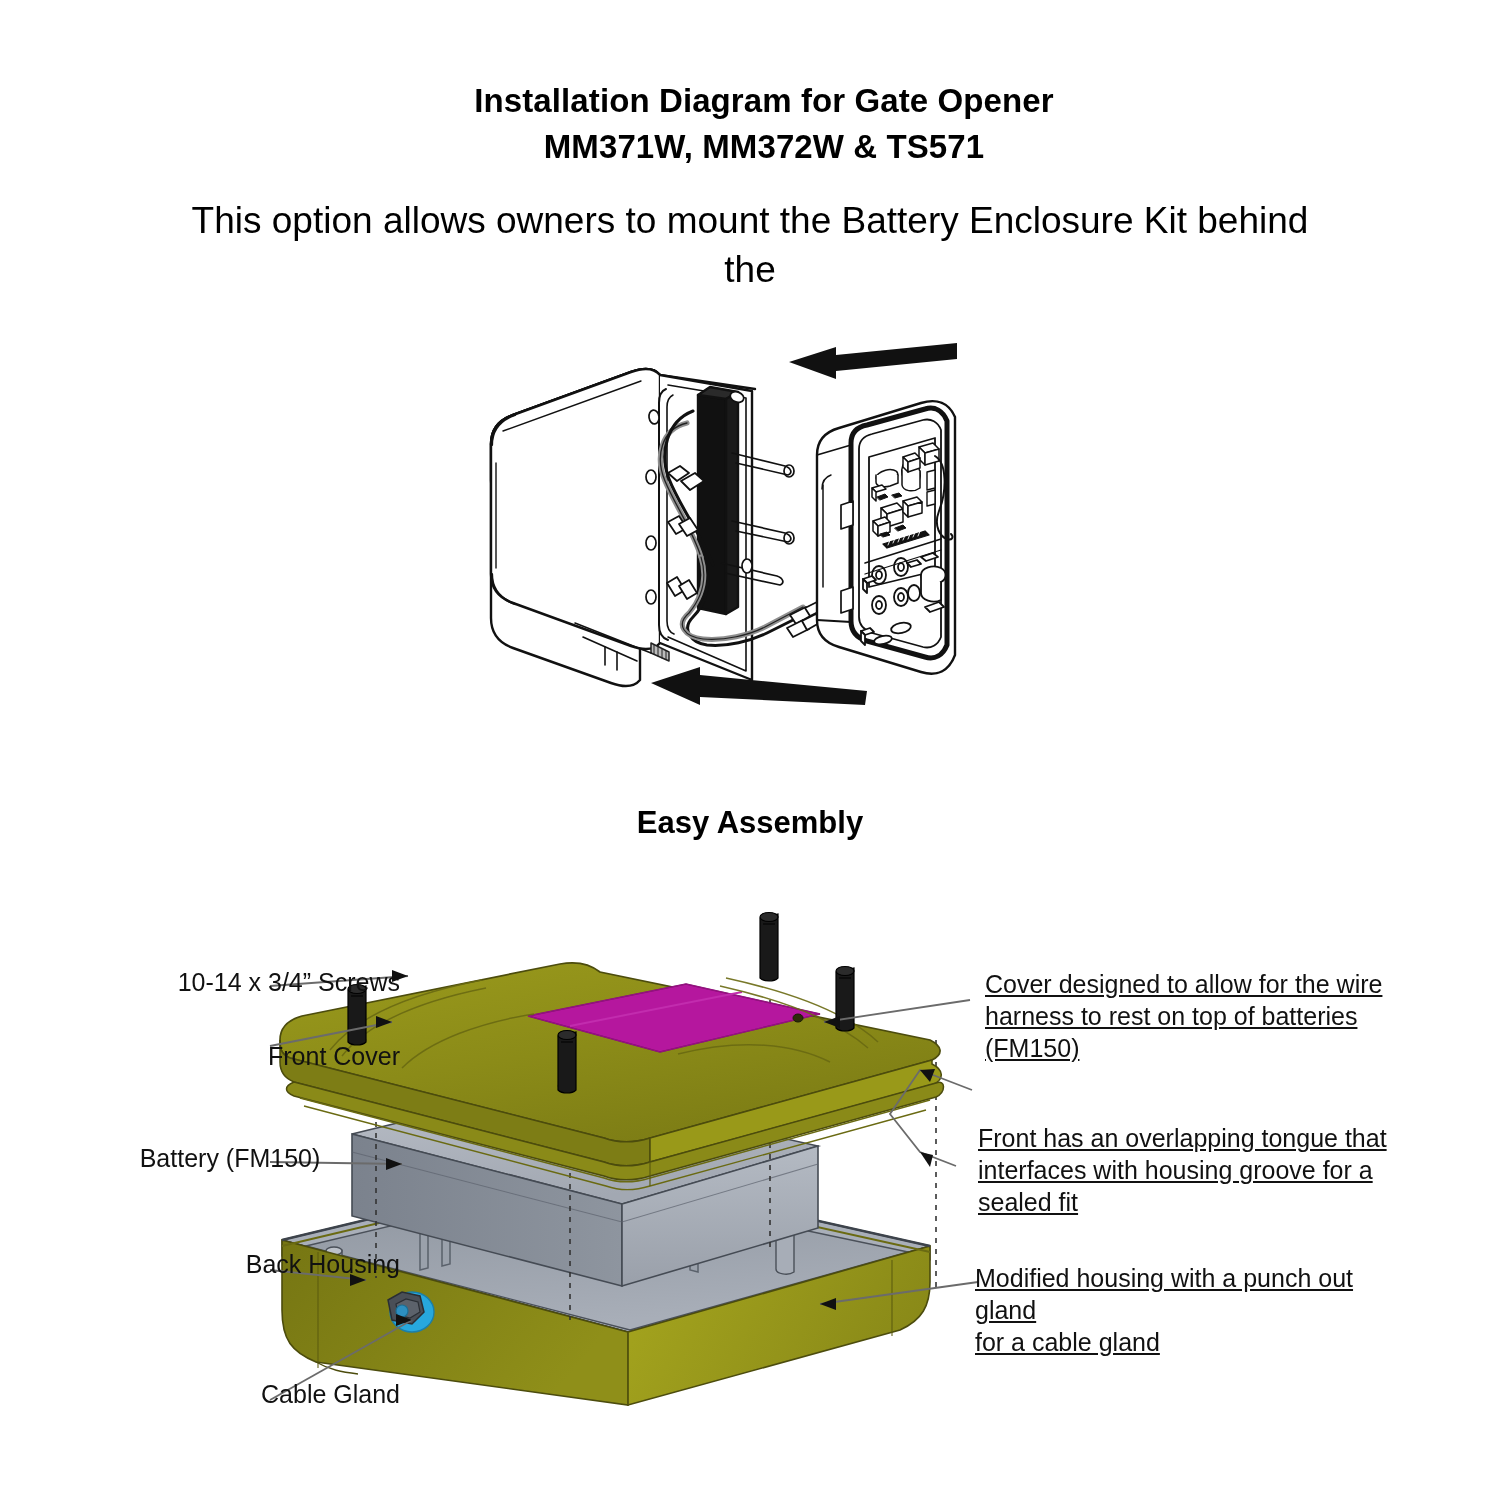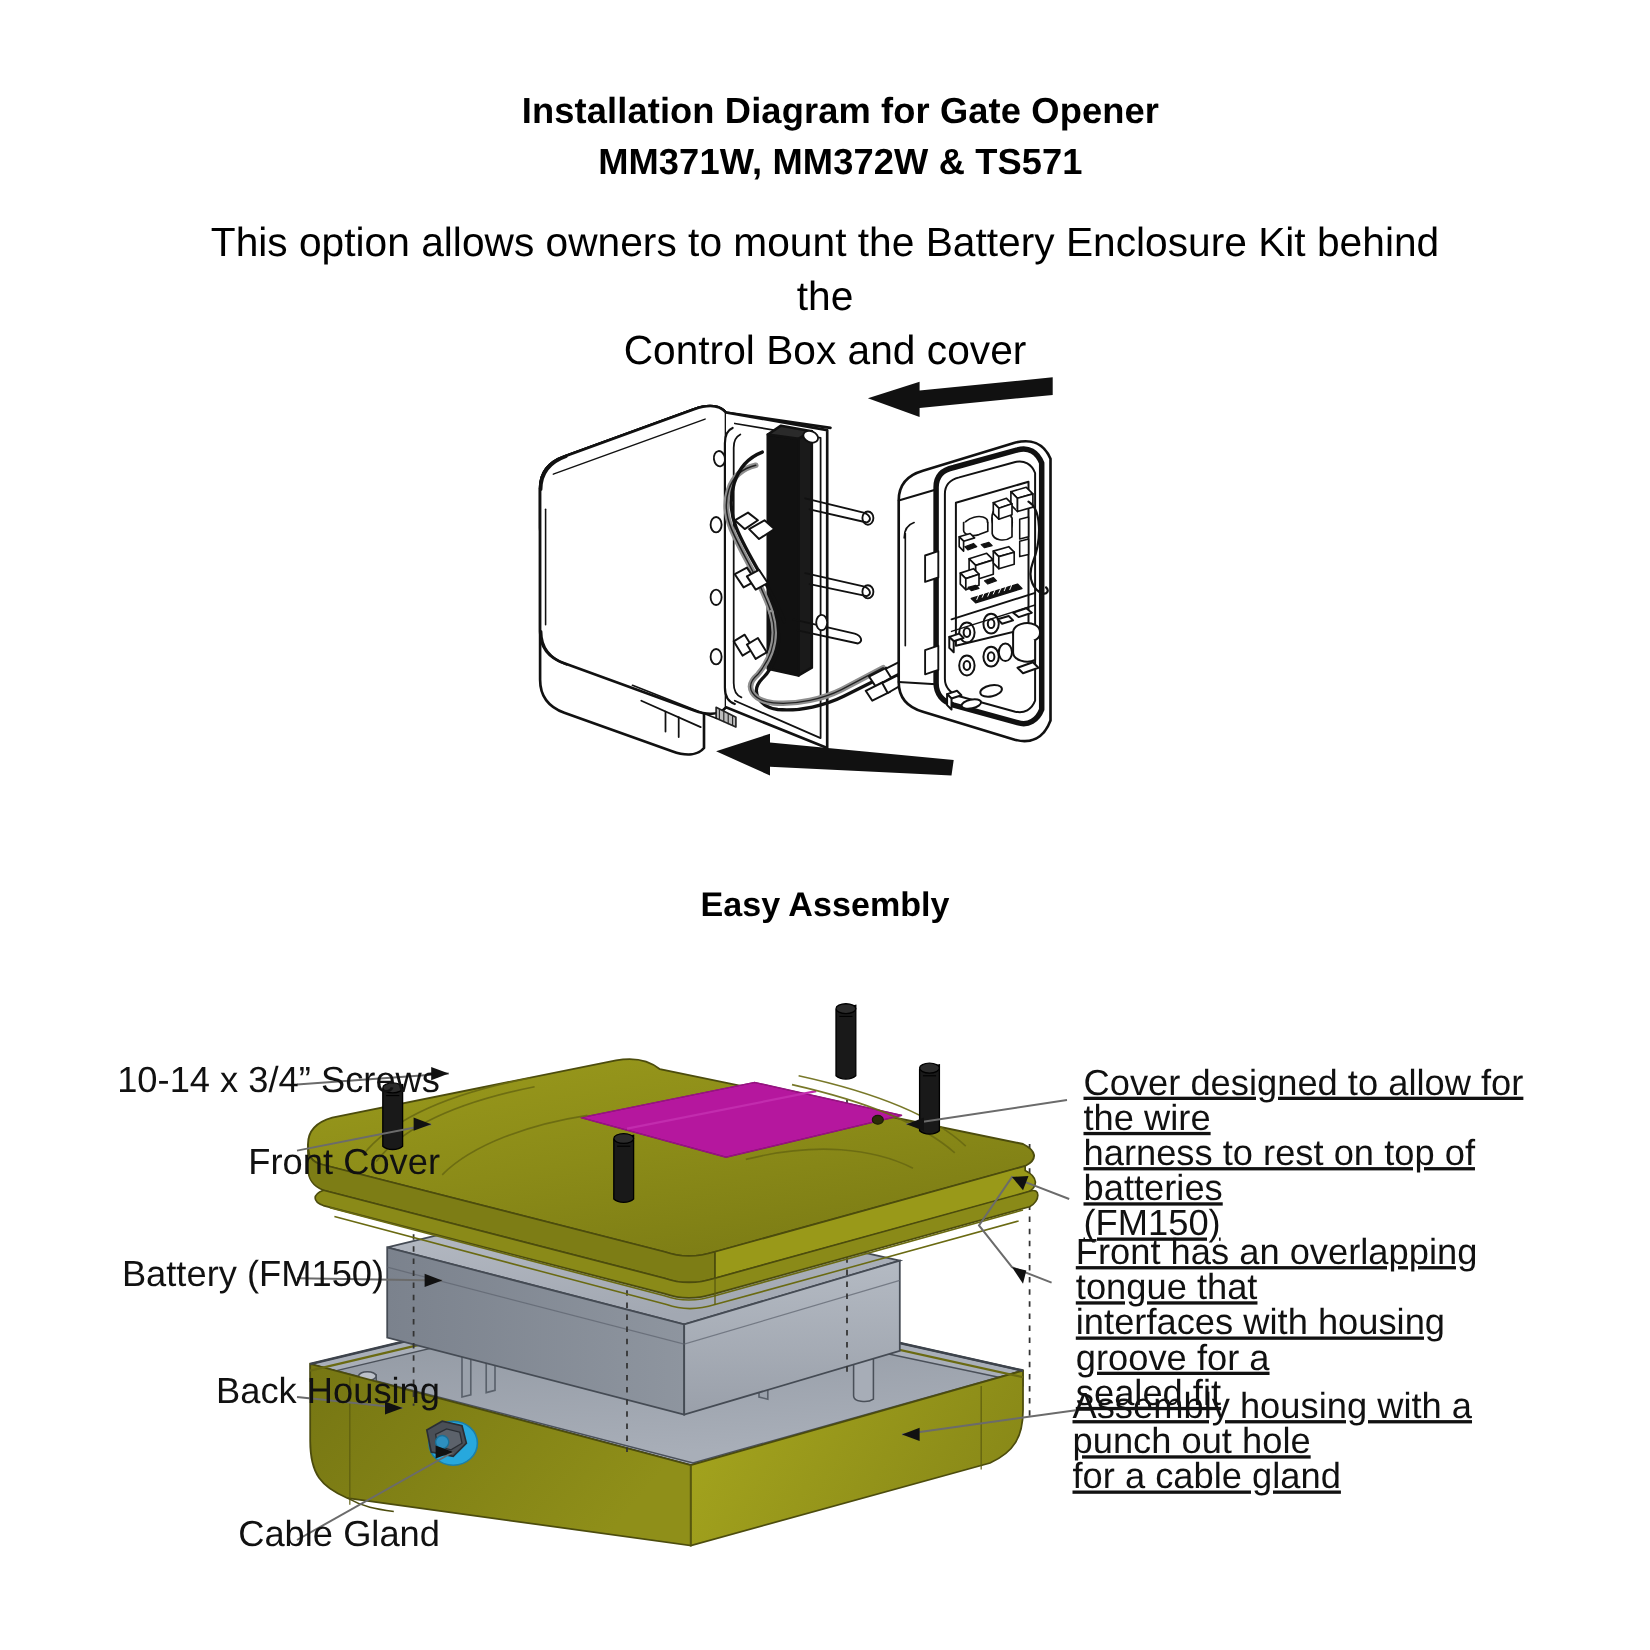--- a/index.html
+++ b/index.html
@@ -72,41 +72,40 @@
     left: 130px;
     top: 900px;
     width: 1300px;
     height: 560px;
   }
   svg { display: block; overflow: visible; }
 
   
   .callout {
     position: absolute;
-    font-size: 33px;
+    font-size: 25px;
     line-height: 32px;
     color: #111;
     white-space: pre-line;
   }
   .callout.right-al { text-align: right; }
   .callout.center-al { text-align: left; text-decoration: underline; }
 </style>
 </head>
 <body>
 
 <div id="page">
 
   <div class="title-block">
     <div class="title-line">Installation Diagram for Gate Opener</div>
     <div class="title-line">MM371W, MM372W &amp; TS571</div>
   </div>
 
   <div class="subtitle-block">
     <div class="subtitle-line">This option allows owners to mount the Battery Enclosure Kit behind the</div>
-    <div class="subtitle-line">Control Box and cover</div>
   </div>
 
   <div class="figure" id="fig-control-box">
     <svg width="660" height="450" viewBox="0 0 660 450" xmlns="http://www.w3.org/2000/svg">
       <defs>
         <clipPath id="coverClip">
           <path d="M20,120 L150,18 L300,42 L300,352 L152,392 L20,322 Z"></path>
         </clipPath>
       </defs>
 
@@ -522,16 +521,16 @@
   <div class="callout right-al" style="left:60px; top:1378px; width:340px;">Cable Gland</div>
 
   <div class="callout center-al" style="left:985px; top:968px; width:410px;">Cover designed to allow for the wire
 harness to rest on top of batteries
 (FM150)</div>
 
   <div class="callout center-al" style="left:978px; top:1122px; width:418px;">Front has an overlapping tongue that
 interfaces with housing groove for a
 sealed fit</div>
 
-  <div class="callout center-al" style="left:975px; top:1262px; width:420px;">Assembly housing with a punch out hole
+  <div class="callout center-al" style="left:975px; top:1262px; width:420px;">Modified housing with a punch out gland
 for a cable gland</div>
 
 </div>
 
 </body></html>

